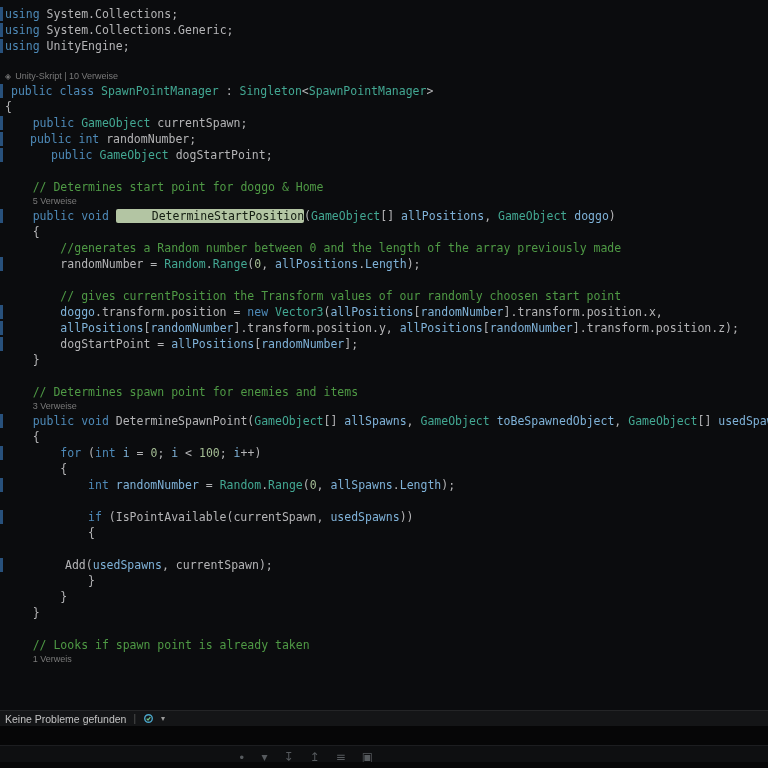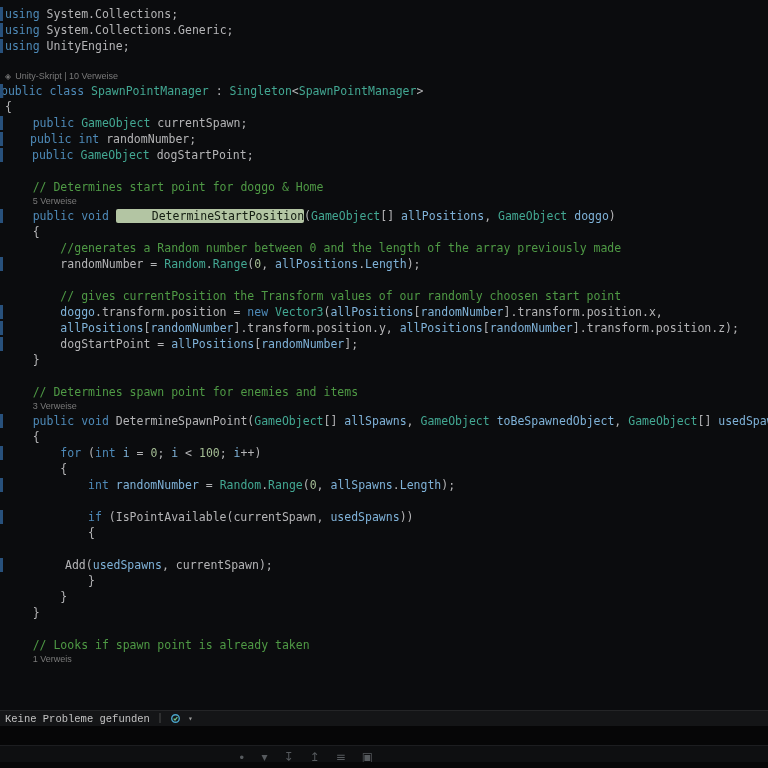--- a/index.html
+++ b/index.html
@@ -20,21 +20,21 @@
   .tk-p{color:#7fb2d8;}
   .tk-n{color:#b4b4b6;}
   .tk-c{color:#4f9a45;}
   .tk-u{color:#a4bd94;}
   .tk-h{background:#b3c5a3;color:#141d12;border-radius:2px;padding-left:36px;}
 
   
   .statusbar{
     box-sizing:border-box;width:768px;height:16px;background:#141517;
     border-top:1px solid #242527;display:flex;align-items:center;gap:7px;
-    padding:0 5px;font-family:Liberation Mono, monospace;
+    padding:0 5px;font-family:Liberation Sans, sans-serif;
   }
   .sb-text{font-size:10.5px;color:#c2c2c2;cursor:default;}
   .sb-sep{font-size:10px;color:#555;}
   .sb-icon{display:inline-flex;align-items:center;}
   .sb-caret{font-size:8px;color:#9a9a9a;}
 
   .gap{width:768px;height:19px;background:#060607;}
 
   
   .toolbar{
@@ -48,25 +48,25 @@
 <body>
 
 <div class="screen">
 
   <div class="code-area">
       <div class="line" style="padding-left: 5px;"><span class="tk-k">using</span><span class="tk-n"> System.Collections;</span><span class="mark"></span></div>
       <div class="line" style="padding-left: 5px;"><span class="tk-k">using</span><span class="tk-n"> System.Collections.Generic;</span><span class="mark"></span></div>
       <div class="line" style="padding-left: 5px;"><span class="tk-k">using</span><span class="tk-n"> UnityEngine;</span><span class="mark"></span></div>
       <div class="line" style="padding-left: 5px;"></div>
       <div class="line lens" style="padding-left: 5px;"><span class="lens-ic">◈</span><span>Unity-Skript | 10 Verweise</span></div>
-      <div class="line" style="padding-left: 1px;"><span class="tk-k">public class </span><span class="tk-ty">SpawnPointManager</span><span class="tk-n"> : </span><span class="tk-ty">Singleton</span><span class="tk-n">&lt;</span><span class="tk-ty">SpawnPointManager</span><span class="tk-n">&gt;</span><span class="mark"></span></div>
+      <div class="line" style="padding-left: 11px;"><span class="tk-k">public class </span><span class="tk-ty">SpawnPointManager</span><span class="tk-n"> : </span><span class="tk-ty">Singleton</span><span class="tk-n">&lt;</span><span class="tk-ty">SpawnPointManager</span><span class="tk-n">&gt;</span><span class="mark"></span></div>
       <div class="line" style="padding-left: 5px;"><span class="tk-n">{</span></div>
       <div class="line" style="padding-left: 32.68px;"><span class="tk-k">public </span><span class="tk-ty">GameObject</span><span class="tk-n"> currentSpawn;</span><span class="mark"></span></div>
       <div class="line" style="padding-left: 30px;"><span class="tk-k">public int</span><span class="tk-n"> randomNumber;</span><span class="mark"></span></div>
-      <div class="line" style="padding-left: 32px;"><span class="tk-k">public </span><span class="tk-ty">GameObject</span><span class="tk-n"> dogStartPoint;</span><span class="mark"></span></div>
+      <div class="line" style="padding-left: 51px;"><span class="tk-k">public </span><span class="tk-ty">GameObject</span><span class="tk-n"> dogStartPoint;</span><span class="mark"></span></div>
       <div class="line" style="padding-left: 5px;"></div>
       <div class="line" style="padding-left: 32.68px;"><span class="tk-c">// Determines start point for doggo &amp; Home</span></div>
       <div class="line lens" style="padding-left: 32.68px;"><span>5 Verweise</span></div>
       <div class="line" style="padding-left: 32.68px;"><span class="tk-k">public void </span><span class="tk-h">DetermineStartPosition</span><span class="tk-n">(</span><span class="tk-ty">GameObject</span><span class="tk-n">[] </span><span class="tk-p">allPositions</span><span class="tk-n">, </span><span class="tk-ty">GameObject</span><span class="tk-n"> </span><span class="tk-p">doggo</span><span class="tk-n">)</span><span class="mark"></span></div>
       <div class="line" style="padding-left: 32.68px;"><span class="tk-n">{</span></div>
       <div class="line" style="padding-left: 60.36px;"><span class="tk-c">//generates a Random number between 0 and the length of the array previously made</span></div>
       <div class="line" style="padding-left: 60.36px;"><span class="tk-n">randomNumber = </span><span class="tk-ty">Random</span><span class="tk-n">.</span><span class="tk-ty">Range</span><span class="tk-n">(</span><span class="tk-u">0</span><span class="tk-n">, </span><span class="tk-p">allPositions</span><span class="tk-n">.</span><span class="tk-p">Length</span><span class="tk-n">);</span><span class="mark"></span></div>
       <div class="line" style="padding-left: 5px;"></div>
       <div class="line" style="padding-left: 60.36px;"><span class="tk-c">// gives currentPosition the Transform values of our randomly choosen start point</span></div>
       <div class="line" style="padding-left: 60.36px;"><span class="tk-p">doggo</span><span class="tk-n">.transform.position = </span><span class="tk-k">new </span><span class="tk-ty">Vector3</span><span class="tk-n">(</span><span class="tk-p">allPositions</span><span class="tk-n">[</span><span class="tk-p">randomNumber</span><span class="tk-n">].transform.position.x,</span><span class="mark"></span></div>

